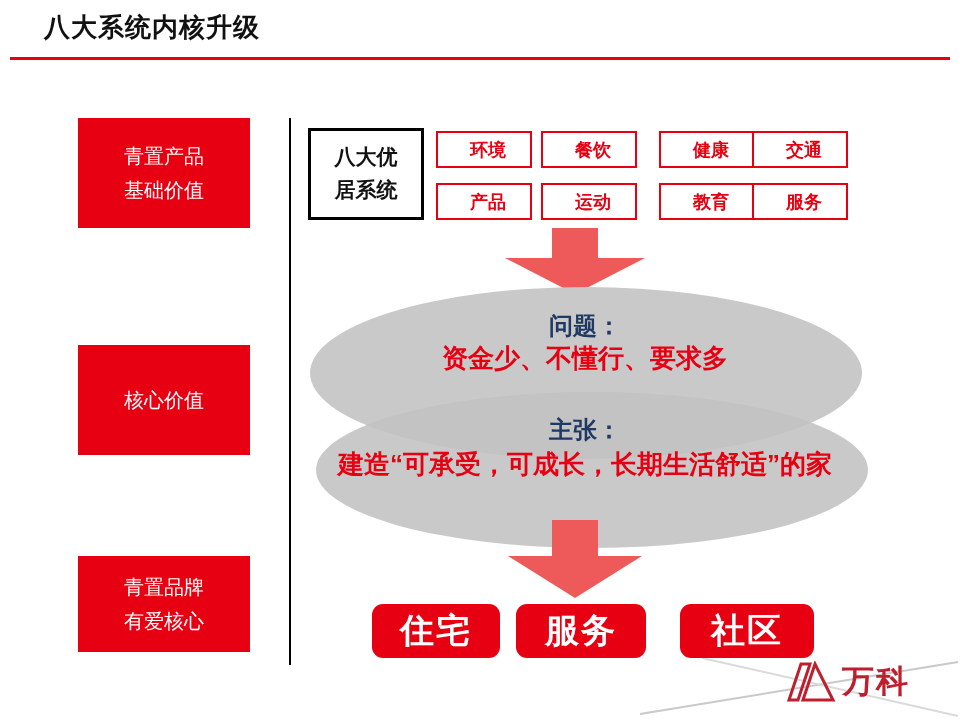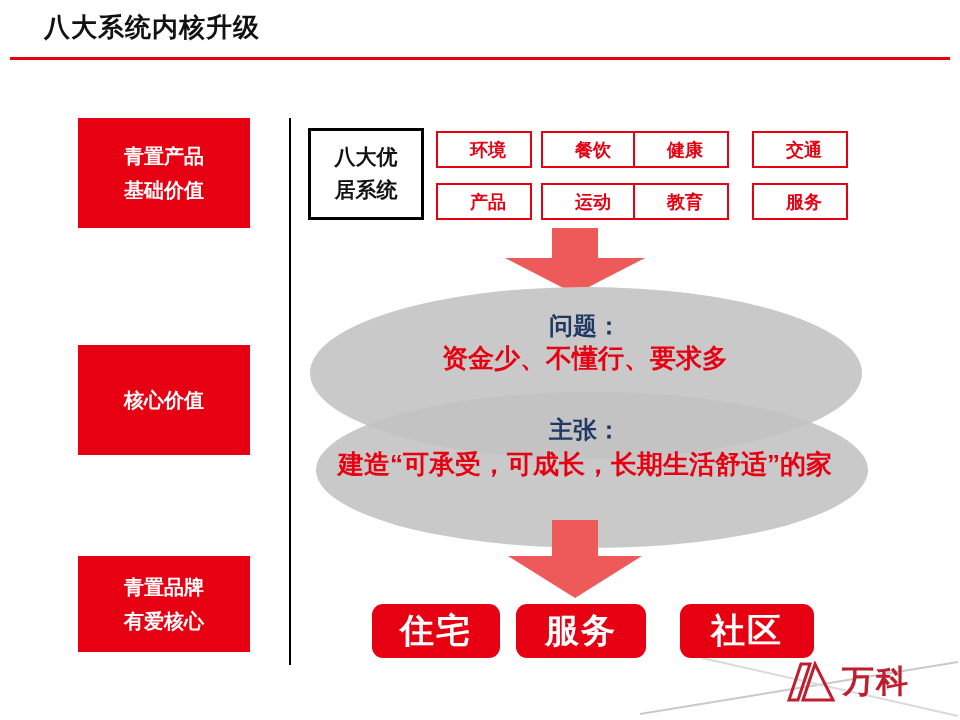--- a/index.html
+++ b/index.html
@@ -3,37 +3,37 @@
 <meta charset="utf-8">
 <style>
   html, body { margin: 0; padding: 0; background: #ffffff; }
   body { width: 960px; height: 720px; font-family: "Liberation Sans", "DejaVu Sans", sans-serif; }
   .slide { position: relative; width: 960px; height: 720px; background: #ffffff; overflow: hidden; }
 
   .title { position: absolute; left: 14px; top: 10px; font-size: 26px; font-weight: bold; color: #111; letter-spacing: 1px; margin-left: 30px; }
   .title-rule { position: absolute; left: 10px; top: 57px; width: 940px; height: 3px; background: #E60012; }
 
   .left-box { position: absolute; left: 78px; width: 172px; background: #E60012; color: #fff;
-              font-weight: bold; font-size: 20px; line-height: 1.7; text-align: center;
+              font-weight: normal; font-size: 20px; line-height: 1.7; text-align: center;
               display: flex; flex-direction: column; align-items: center; justify-content: center; }
   #lb0 { top: 118px; height: 110px; }
   #lb1 { top: 345px; height: 110px; }
   #lb2 { top: 556px; height: 96px; }
 
   .divider { position: absolute; left: 289px; top: 118px; width: 2px; height: 547px; background: #000; }
 
   .system-box { position: absolute; left: 308px; top: 128px; width: 110px; height: 86px; border: 3px solid #000;
                 display: flex; flex-direction: column; align-items: center; justify-content: center;
                 font-size: 21px; font-weight: bold; color: #111; line-height: 1.55; background: #fff; }
 
   .sys-item { position: absolute; width: 84px; height: 33px; border: 2px solid #E60012; background: #fff;
               color: #E60012; font-weight: bold; font-size: 18px;
               display: flex; align-items: center; justify-content: center; padding-left: 8px; }
   .r0 { top: 131px; } .r1 { top: 183px; }
-  .c0 { left: 436px; } .c1 { left: 541px; } .c2 { left: 633px; } .c3 { left: 752px; }
+  .c0 { left: 436px; } .c1 { left: 541px; } .c2 { left: 659px; } .c3 { left: 752px; }
 
   .arrow-svg { position: absolute; }
   #arrow1 { left: 505px; top: 228px; }
   #arrow2 { left: 508px; top: 520px; z-index: 4; }
 
   .ellipse { position: absolute; border-radius: 50%; }
   #ellipse1 { left: 310px; top: 287px; width: 552px; height: 172px; background: #C9C9C9; z-index: 1; }
   #ellipse2 { left: 316px; top: 392px; width: 552px; height: 156px; background: rgba(193,193,193,0.88); z-index: 2; }
 
   .bubble-text { position: absolute; left: 295px; width: 580px; text-align: center; font-weight: bold; z-index: 3; }

